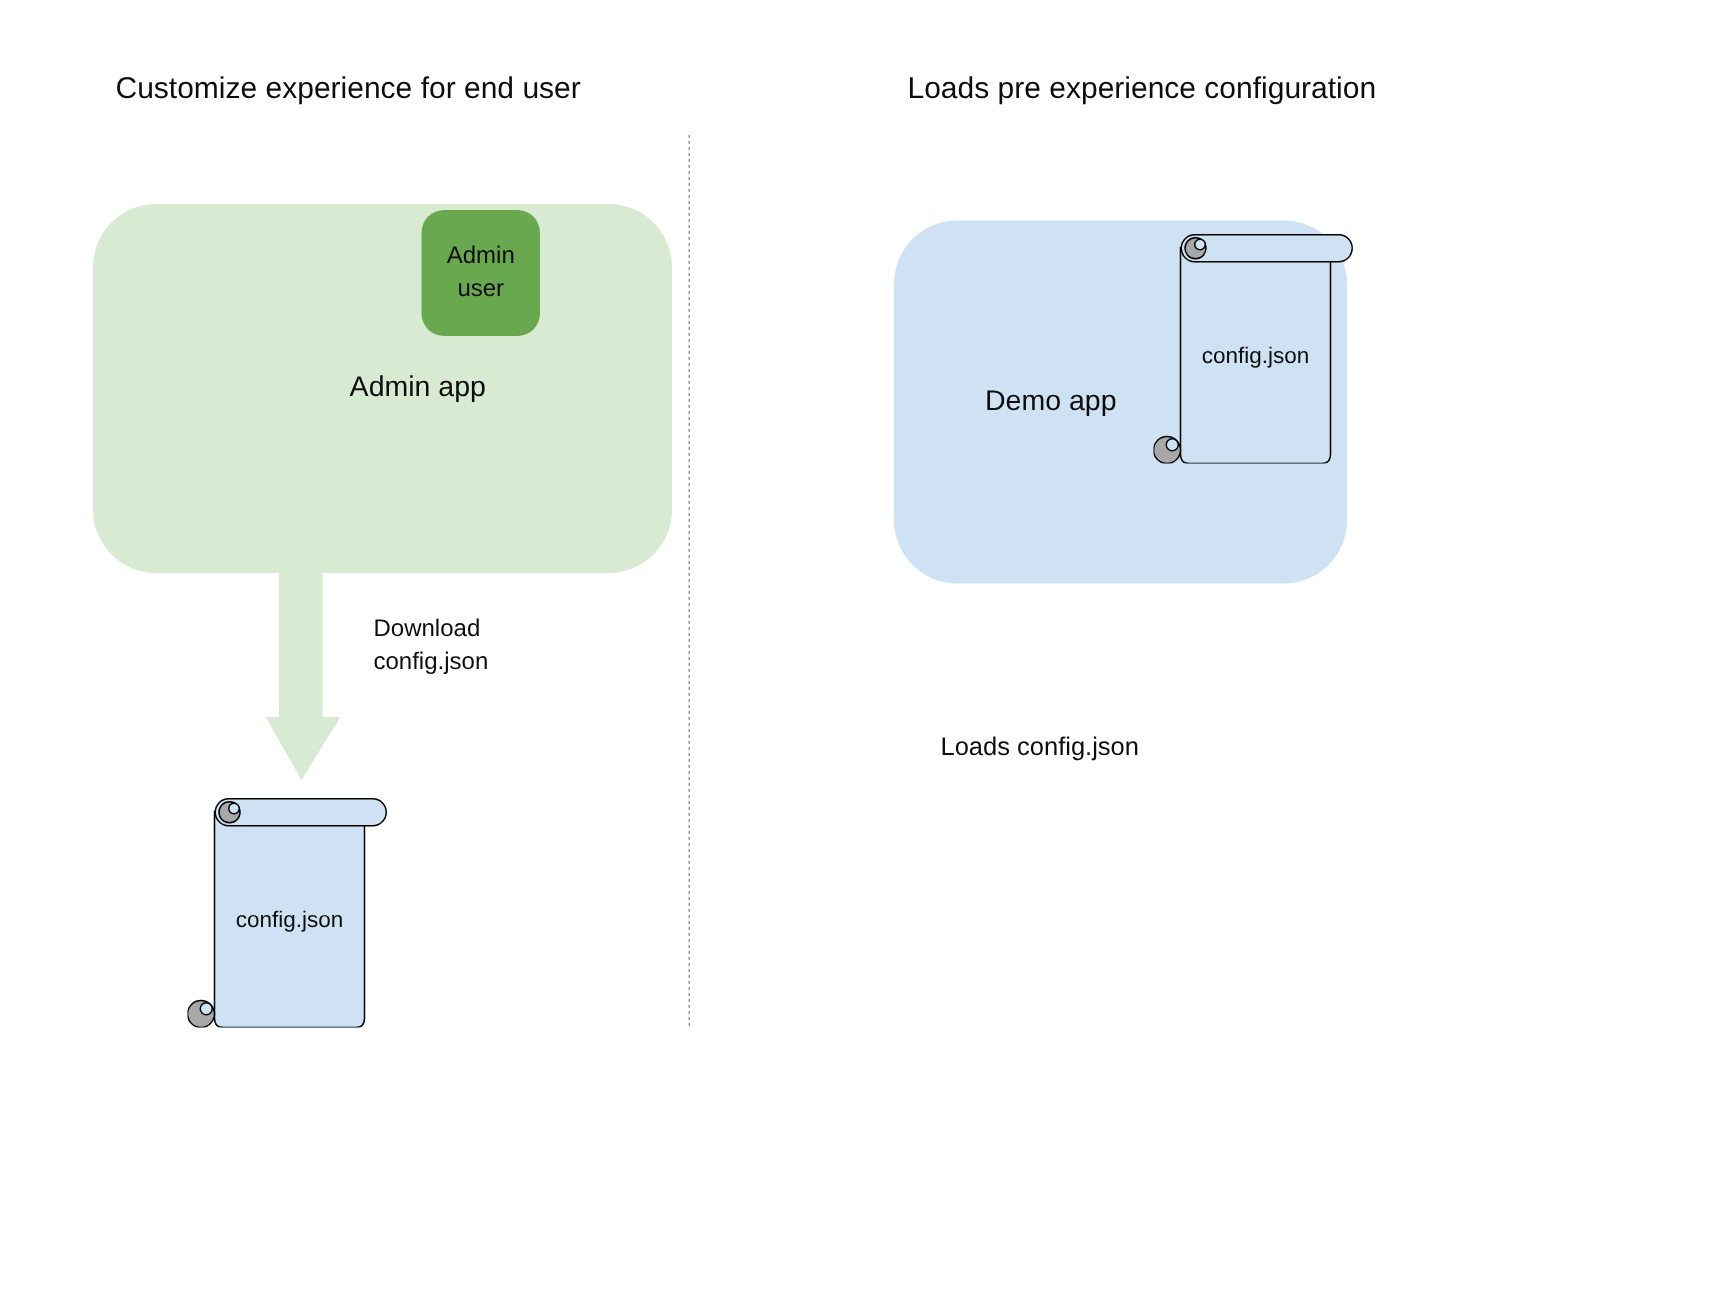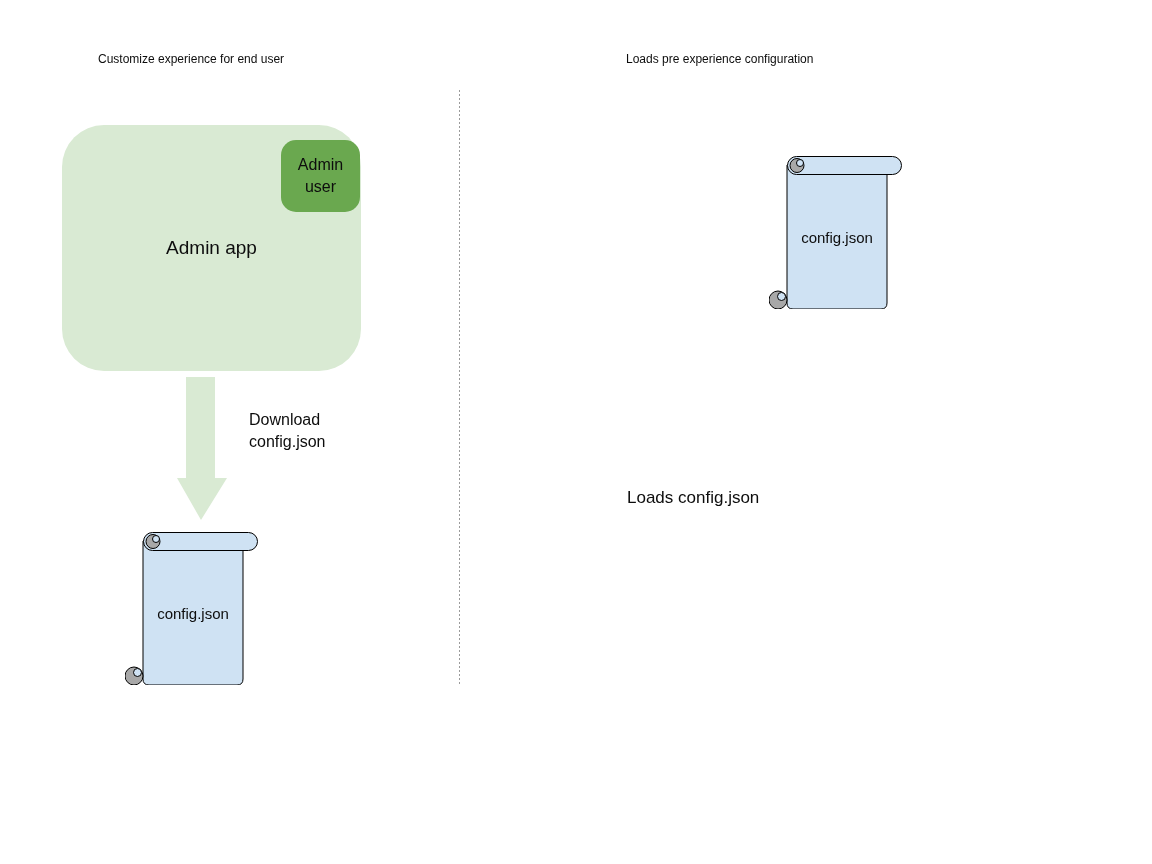--- a/index.html
+++ b/index.html
@@ -7,43 +7,42 @@
     position: relative;
     width: 1152px;
     height: 864px;
     background: var(--background, #fff);
     font-family: "Liberation Sans", "DejaVu Sans", sans-serif;
     color: var(--text, #0d0d0d);
     overflow: hidden;
   }
   .title {
     position: absolute;
-    font-size: 12px;
+    font-size: 20px;
     line-height: 19px;
     white-space: nowrap;
-    margin-left: 21px;
   }
   .left-title  { left: 77px;  top: 50px; }
   .right-title { left: 605px; top: 50px; }
 
   .app-box {
     position: absolute;
     border-radius: 42px;
     display: flex;
     align-items: center;
     justify-content: center;
     font-size: 19px;
   }
-  .app-box.green { left: 62px;  top: 125px; width: 299px; height: 246px; background: var(--app-box-green, #d9ead3); }
+  .app-box.green { left: 62px;  top: 136px; width: 339px; height: 246px; background: var(--app-box-green, #d9ead3); padding-left: 47px; }
   .app-box.blue  { left: 596px; top: 147px; width: 302px; height: 242px; background: var(--app-box-blue, #cfe2f3); }
   .app-box.blue  { padding-right: 93px; box-sizing: border-box; }
 
   .panel {
     position: absolute;
-    left: 281px; top: 140px; width: 79px; height: 72px;
+    left: 281px; top: 140px; width: 79px; height: 84px;
     background: var(--panel-green, #6aa84f);
     border-radius: 15px;
     display: flex;
     flex-direction: column;
     align-items: center;
     justify-content: center;
     font-size: 16px;
     line-height: 22px;
     text-align: center;
   }
@@ -127,20 +126,23 @@
       <circle class="s-notch" cx="12.5" cy="140.5" r="4"></circle>
       <rect class="s-bar" x="18.5" y="0.5" width="114" height="18" rx="9"></rect>
       <circle class="s-curl" cx="28" cy="9.5" r="7"></circle>
       <circle class="s-notch" cx="31" cy="7" r="3.5"></circle>
     </svg>
     <span class="scroll-label">config.json</span>
   </div>
 
   <div class="divider"></div>
 
+  <div class="app-box blue">
+    <span>Demo app</span>
+  </div>
 
   <div class="scroll scroll-right">
     <svg viewBox="0 0 133 153" aria-hidden="true">
       <path class="s-body" d="M18 9 H118 V147 Q118 153 112 153 H24 Q18 153 18 147 Z"></path>
       <circle class="s-curl" cx="9" cy="144" r="9"></circle>
       <circle class="s-notch" cx="12.5" cy="140.5" r="4"></circle>
       <rect class="s-bar" x="18.5" y="0.5" width="114" height="18" rx="9"></rect>
       <circle class="s-curl" cx="28" cy="9.5" r="7"></circle>
       <circle class="s-notch" cx="31" cy="7" r="3.5"></circle>
     </svg>

